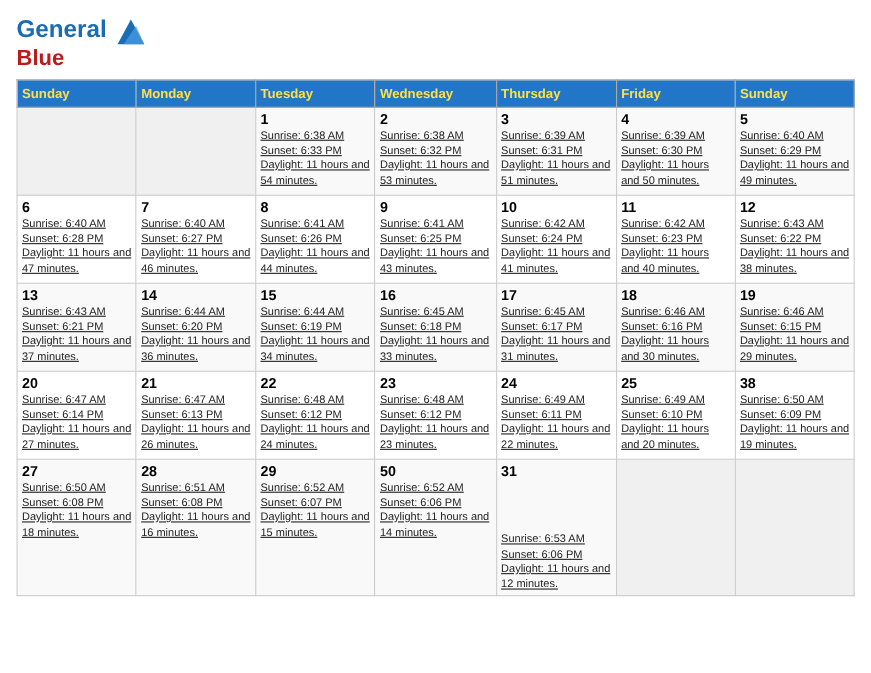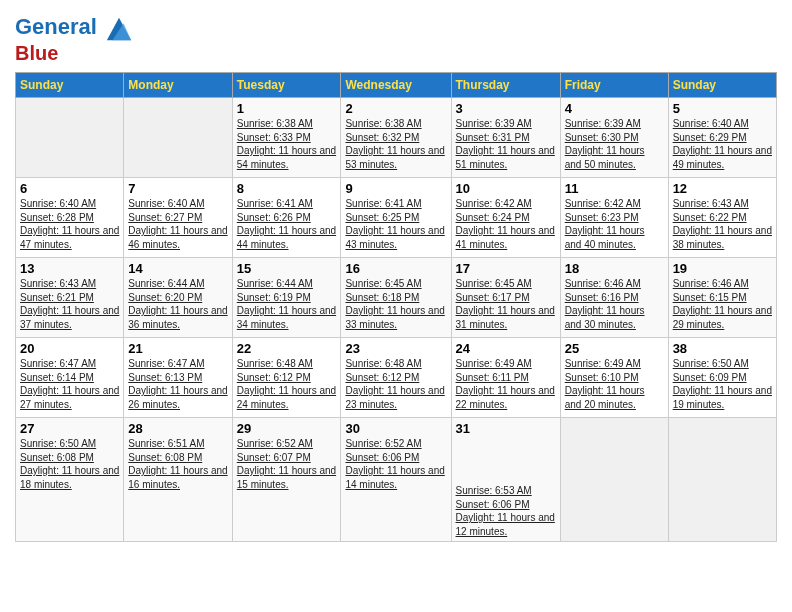--- a/index.html
+++ b/index.html
@@ -307,21 +307,21 @@
 Sunset: 6:08 PM
 Daylight: 11 hours and 16 minutes.</div>
           </td>
           <td>
             <span class="day-num">29</span>
             <div class="day-info" style="white-space: pre-line;">Sunrise: 6:52 AM
 Sunset: 6:07 PM
 Daylight: 11 hours and 15 minutes.</div>
           </td>
           <td>
-            <span class="day-num">30</span>
+            <span class="day-num">50</span>
             <div class="day-info" style="white-space: pre-line;">Sunrise: 6:52 AM
 Sunset: 6:06 PM
 Daylight: 11 hours and 14 minutes.</div>
           </td>
           <td>
             <span class="day-num">31</span>
             <div class="day-info" style="white-space: pre-line; margin-top: 48px;">Sunrise: 6:53 AM
 Sunset: 6:06 PM
 Daylight: 11 hours and 12 minutes.</div>
           </td>

